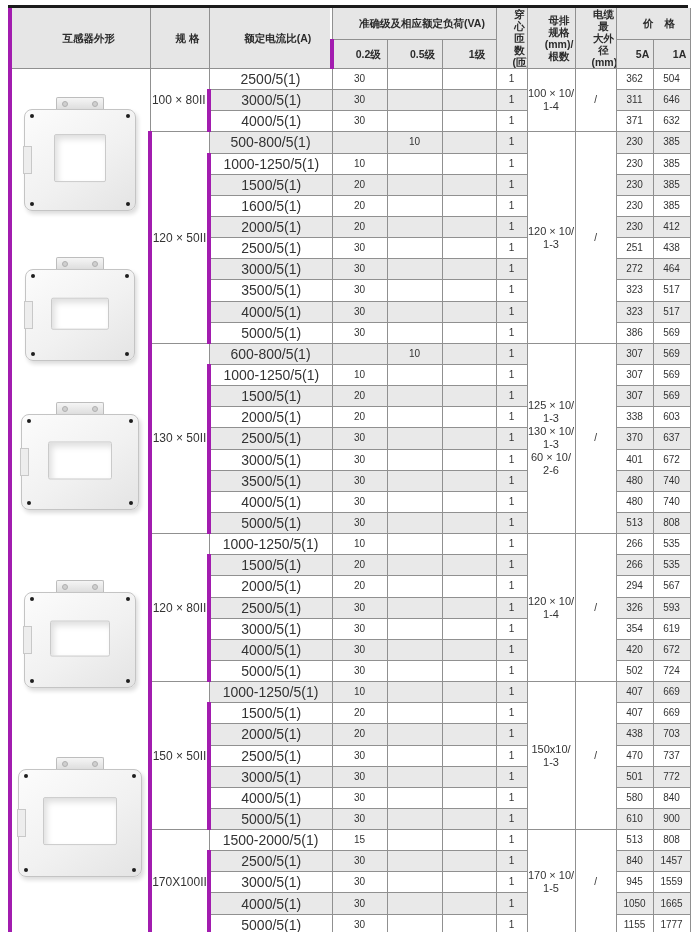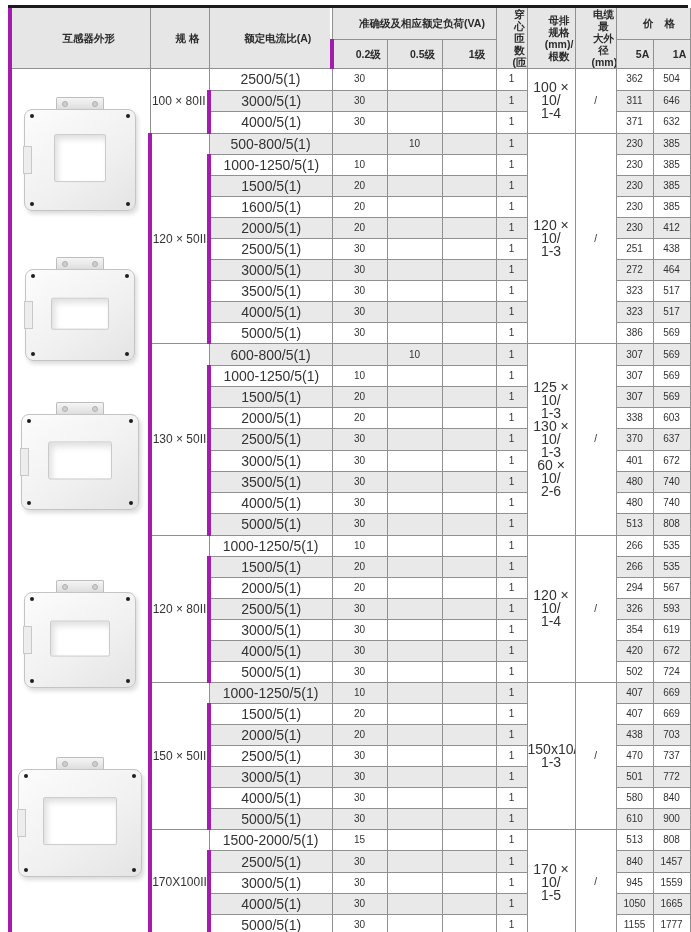--- a/index.html
+++ b/index.html
@@ -14,21 +14,21 @@
   thead tr.h2 th{height:23px;}
   thead th{background:#e6e6e6;font-weight:bold;font-size:10.5px;color:#2b2b2b;padding-left:16px;}
   thead tr.h1 th{border-top:none;}
   tbody tr:last-child td{border-bottom:none;}
   th:first-child,td:first-child{border-left:4px solid #a21caf;}
   .grp{letter-spacing:4px;}
   .ml{white-space:pre-line;line-height:12px;}
   td.stripe{background:#e9e9e9;}
   td.cell-ratio{font-size:14px;}
   td.cell-spec{font-size:12px;background:#fff;}
-  td.cell-busbar{font-size:14px;white-space:pre-line;line-height:13px;background:#fff;text-align:center;}
+  td.cell-busbar{font-size:11px;white-space:pre-line;line-height:13px;background:#fff;text-align:center;}
   td.cell-cable{background:#fff;}
   td.cell-appearance{background:#fff;position:relative;}
   .img-col{position:absolute;left:0;top:0;right:0;bottom:0;}
   
   .ct{position:absolute;left:50%;transform:translateX(-50%);}
   .ct .bracket{width:46px;height:11px;margin:0 auto;position:relative;
       background:linear-gradient(#f5f5f5,#dedede);border:1px solid #bdbdbd;
       border-bottom:none;border-radius:2px 2px 0 0;}
   .ct .bracket:before,.ct .bracket:after{content:"";position:absolute;top:3px;
       width:4px;height:4px;border-radius:50%;background:#cfcfcf;border:1px solid #b0b0b0;}

